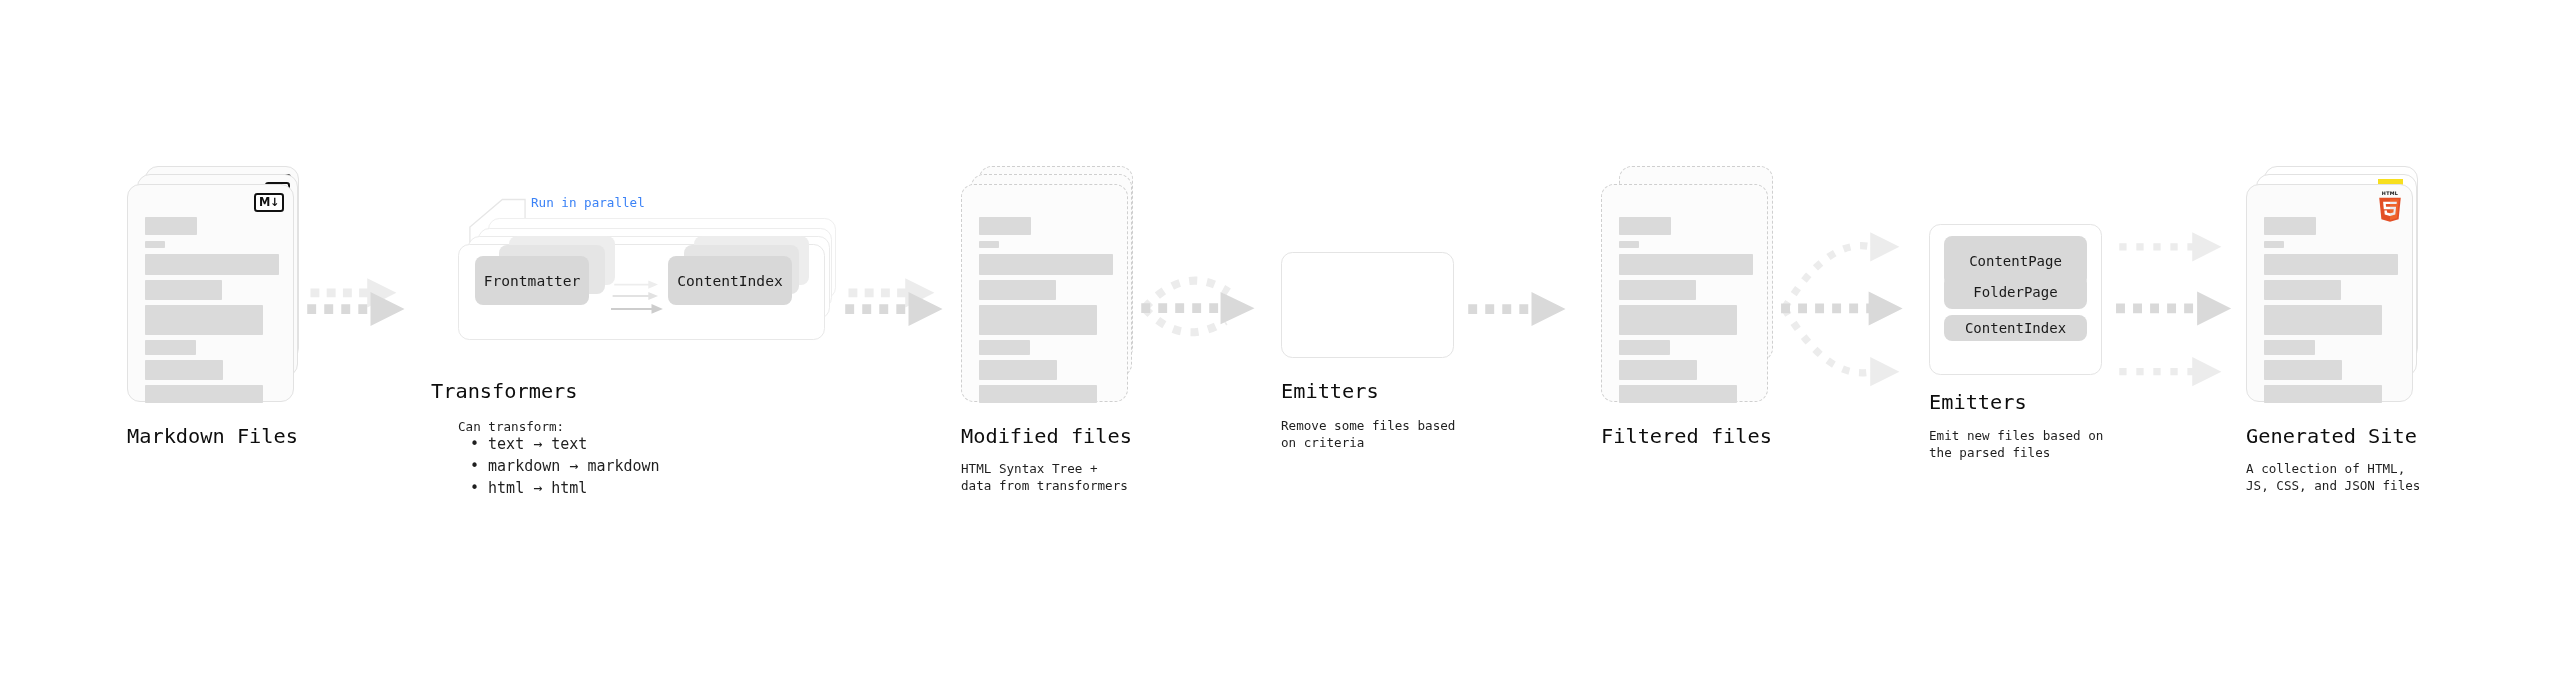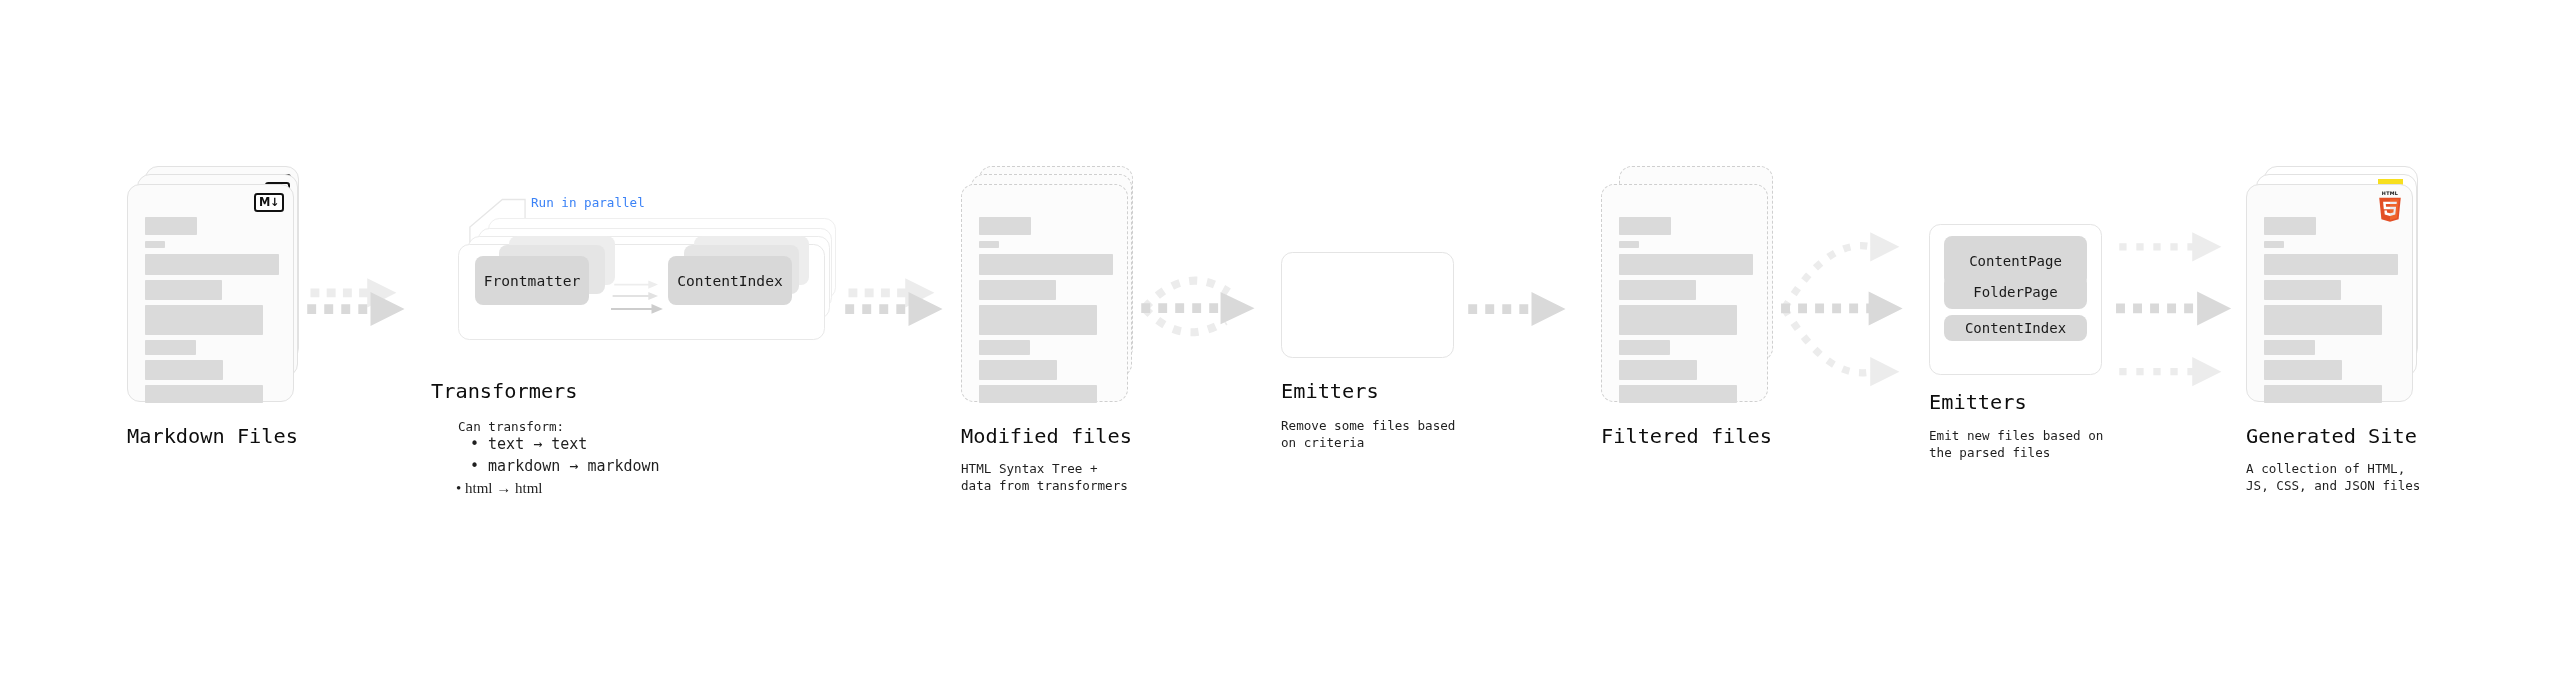--- a/index.html
+++ b/index.html
@@ -147,21 +147,21 @@
     </g>
   </svg>
 
   <div class="chip" style="left:475px; top:256px; width:114px; height:49px;">Frontmatter</div>
   <div class="chip" style="left:668px; top:256px; width:124px; height:49px;">ContentIndex</div>
 
   <div class="title" style="left:431px; top:379px;">Transformers</div>
   <div class="sub" style="left:458px; top:418px;">Can transform:</div>
   <div class="bullets" style="left:470px; top:436px;">• text → text</div>
   <div class="bullets" style="left:470px; top:458px;">• markdown → markdown</div>
-  <div class="bullets" style="left:456px; top:480px;font-family:Liberation Serif, serif;">• html → html</div>
+  <div class="bullets" style="left:470px; top:480px;">• html → html</div>
 
   <svg class="abs" style="left:845px; top:275px;" width="114" height="73" viewBox="0 0 140 90">
     <g>
       <line x1="4" y1="22" x2="78" y2="22" stroke="#ececec" stroke-width="11" stroke-dasharray="11 9"></line>
       <polygon points="74,4 110,22 74,40" fill="#ececec"></polygon>
       <line x1="0" y1="42" x2="82" y2="42" stroke="#d9d9d9" stroke-width="12" stroke-dasharray="11 10"></line>
       <polygon points="78,21 120,42 78,63" fill="#d9d9d9"></polygon>
     </g>
   </svg>
 

